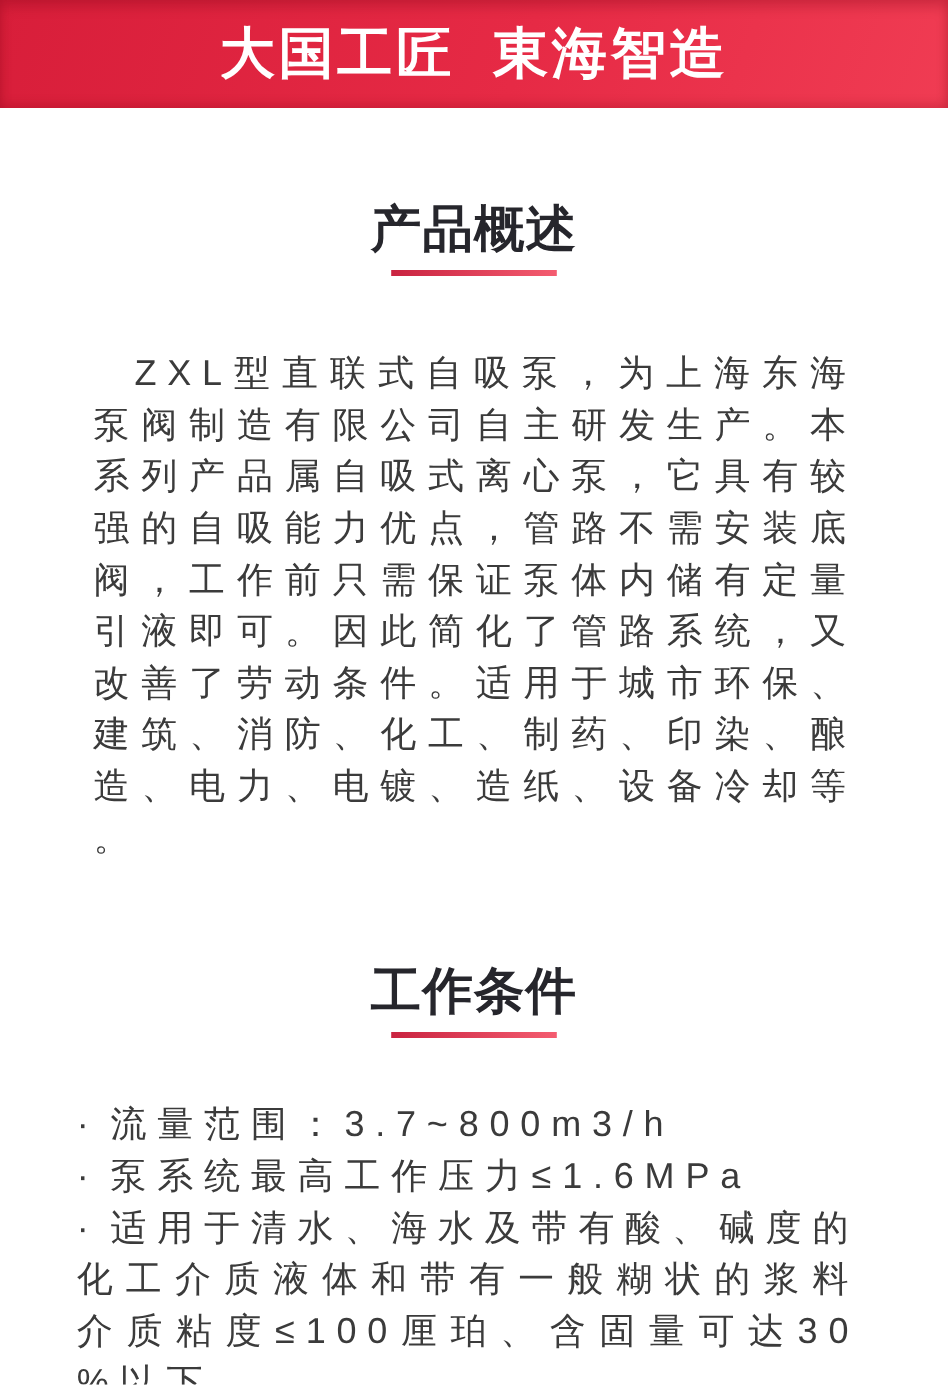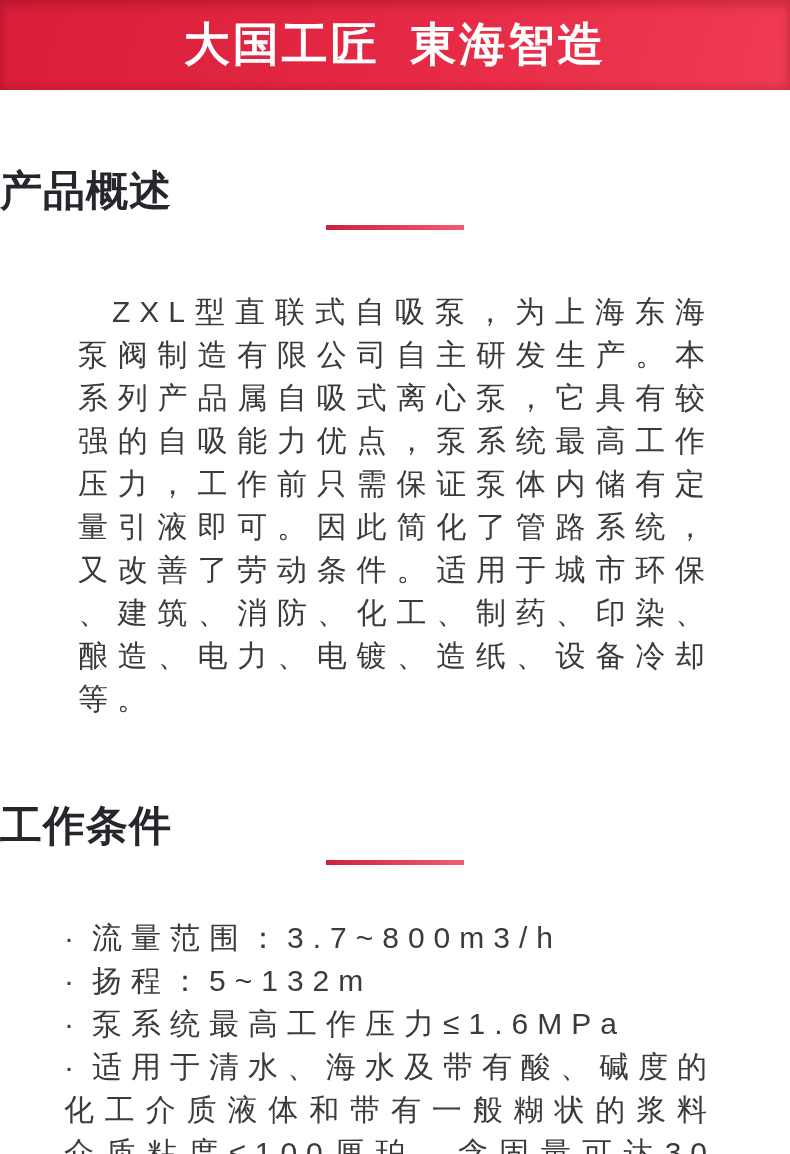--- a/index.html
+++ b/index.html
@@ -26,27 +26,27 @@
     justify-content: center;
   }
   .banner h1 {
     margin: 0;
     color: #ffffff;
     font-size: 46px;
     font-weight: 700;
     letter-spacing: 3px;
     word-spacing: 16px;
     white-space: nowrap;
-    font-family: Liberation Serif, serif;
   }
   .section-title {
     margin: 0;
     color: #26262c;
     font-size: 42px;
     font-weight: 700;
+    text-align: center;
     line-height: 1;
     letter-spacing: 1px;
   }
   .title-overview { margin-top: 80px; }
   .title-conditions { margin-top: 85px; }
   .accent-line {
     width: 138px;
     height: 5px;
     margin: 13px auto 0 auto;
     background: linear-gradient(90deg, var(--accent-from, #c92340) 0%, var(--accent-to, #f45c70) 100%);
@@ -88,33 +88,30 @@
 
 <div class="page">
 
   <header class="banner">
     <h1>大国工匠 東海智造</h1>
   </header>
 
   <section>
     <h2 class="section-title title-overview">产品概述</h2>
     <div class="accent-line"></div>
-    <p class="overview-paragraph">ZXL型直联式自吸泵，为上海东海泵阀制造有限公司自主研发生产。本系列产品属自吸式离心泵，它具有较强的自吸能力优点，泵系统最高工作压力，工作前只需保证泵体内储有定量引液即可。因此简化了管路系统，又改善了劳动条件。适用于城市环保、建筑、消防、化工、制药、印染、酿造、电力、电镀、造纸、设备冷却等。</p>
+    <p class="overview-paragraph">ZXL型直联式自吸泵，为上海东海泵阀制造有限公司自主研发生产。本系列产品属自吸式离心泵，它具有较强的自吸能力优点，管路不需安装底阀，工作前只需保证泵体内储有定量引液即可。因此简化了管路系统，又改善了劳动条件。适用于城市环保、建筑、消防、化工、制药、印染、酿造、电力、电镀、造纸、设备冷却等。</p>
   </section>
 
   <section>
     <h2 class="section-title title-conditions">工作条件</h2>
     <div class="accent-line"></div>
 
     <div class="bullets">
       <div class="bullet-item">
         <span class="bullet-dot">·</span><span>流量范围：3.7~800m3/h</span>
-      </div>
-      <div class="bullet-item">
-        <span class="bullet-dot">·</span><span>扬程：5~132m</span>
       </div>
       <div class="bullet-item">
         <span class="bullet-dot">·</span><span>泵系统最高工作压力≤1.6MPa</span>
       </div>
       <div class="bullet-item">
         <span class="bullet-dot">·</span><span>适用于清水、海水及带有酸、碱度的化工介质液体和带有一般糊状的浆料介质粘度≤100厘珀、含固量可达30%以下</span>
       </div>
     </div>
   </section>
 

